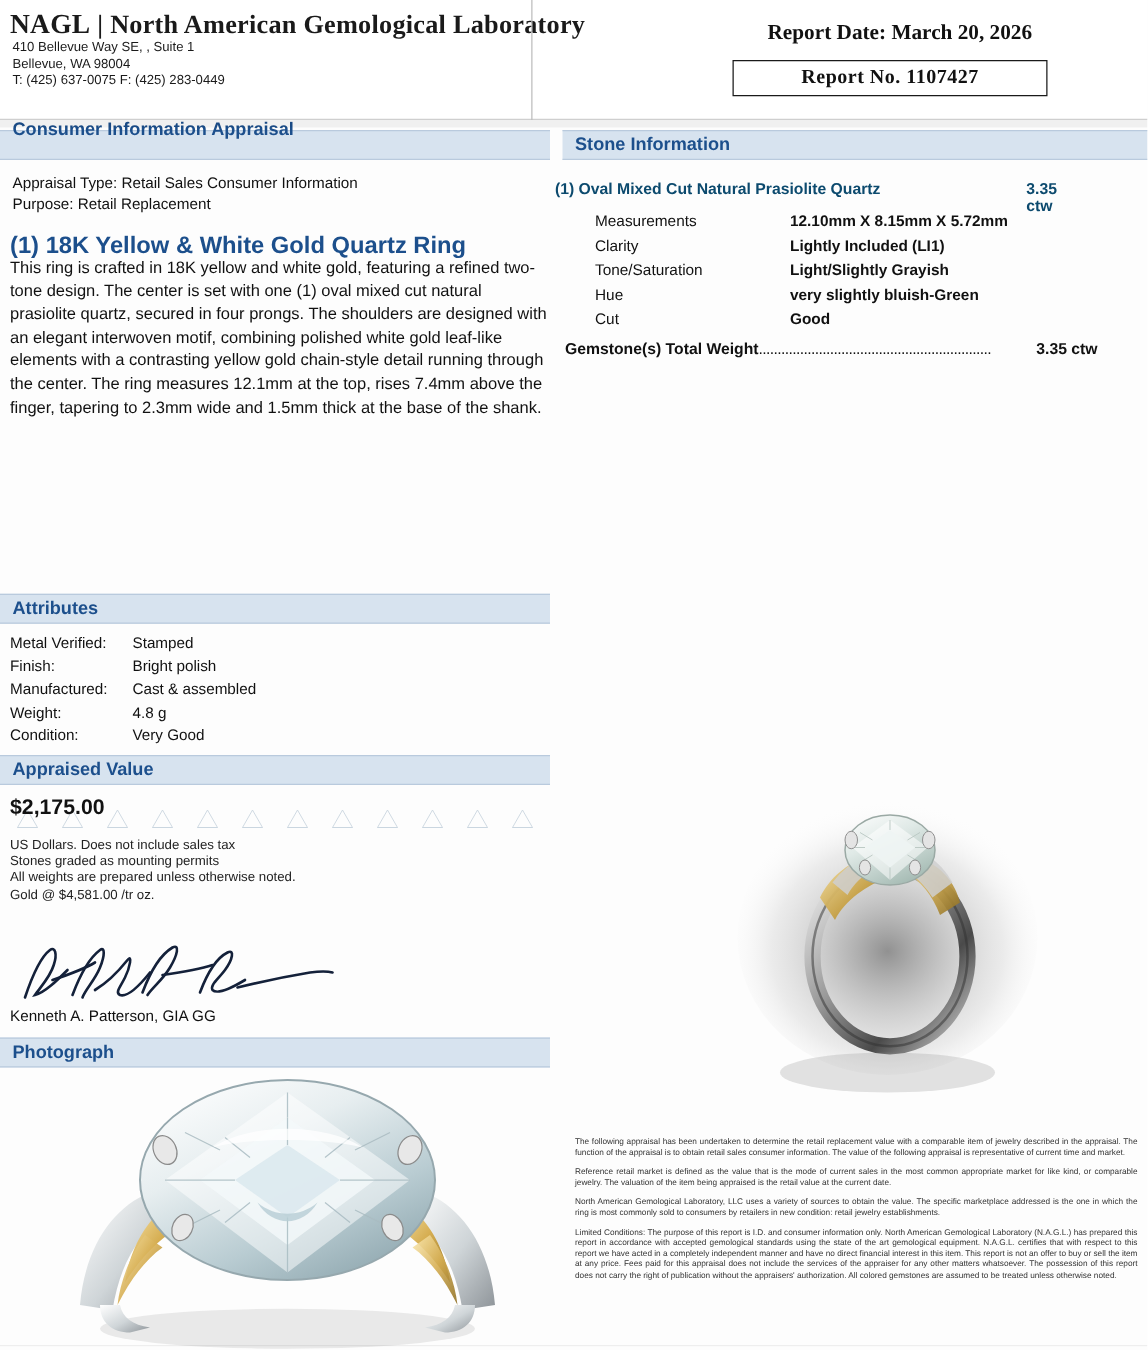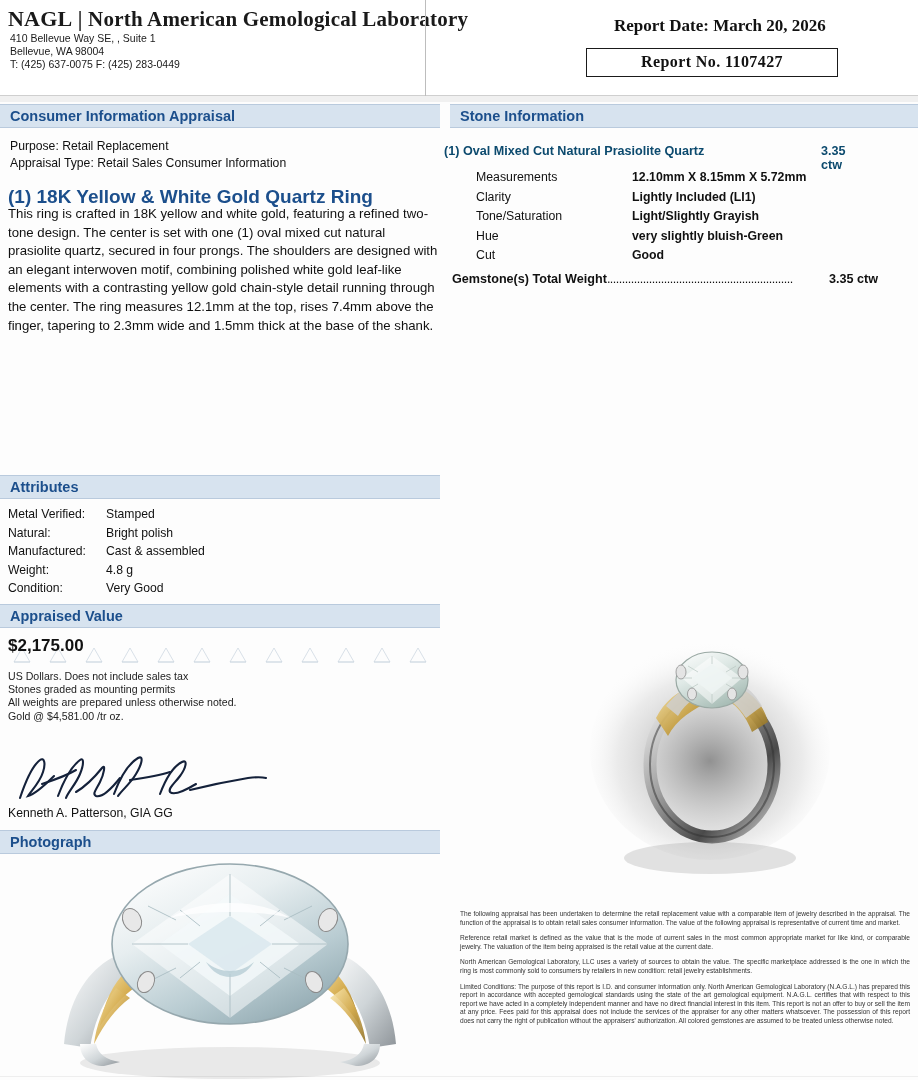--- a/index.html
+++ b/index.html
@@ -245,46 +245,46 @@
     </div>
     <div class="report-no-box">
       <div class="report-no">
         <span>Report No.</span>
         <span>1107427</span>
       </div>
     </div>
   </div>
 
   <div class="band" style="left:0px; top:104px; width:440px; height:24px;"></div>
-  <div class="band-title" style="left:10px; top:108px;">Consumer Information Appraisal</div>
+  <div class="band-title" style="left:10px; top:96px;">Consumer Information Appraisal</div>
 
   <div class="appr-type">
+    <div>
+      <span class="kv-label">Appraisal Type:</span>
+      <span class="kv-val">Retail Sales Consumer Information</span>
+    </div>
     <div>
       <span class="kv-label">Purpose:</span>
       <span class="kv-val">Retail Replacement</span>
-    </div>
-    <div>
-      <span class="kv-label">Appraisal Type:</span>
-      <span class="kv-val">Retail Sales Consumer Information</span>
     </div>
   </div>
 
   <div class="ring-title">(1)  18K Yellow &amp; White Gold Quartz Ring</div>
   <div class="ring-desc">This ring is crafted in 18K yellow and white gold, featuring a refined two-tone design. The center is set with one (1) oval mixed cut natural prasiolite quartz, secured in four prongs. The shoulders are designed with an elegant interwoven motif, combining polished white gold leaf-like elements with a contrasting yellow gold chain-style detail running through the center. The ring measures 12.1mm at the top, rises 7.4mm above the finger, tapering to 2.3mm wide and 1.5mm thick at the base of the shank.</div>
 
   <div class="band" style="left:0px; top:475px; width:440px; height:24px;"></div>
   <div class="band-title" style="left:10px; top:479px;text-align:center;">Attributes</div>
 
   <div class="attr-rows">
     <div class="attr-row">
       <span class="k">Metal Verified:</span>
       <span class="v">Stamped</span>
     </div>
     <div class="attr-row">
-      <span class="k">Natural:</span>
+      <span class="k">Finish:</span>
       <span class="v">Bright polish</span>
     </div>
     <div class="attr-row">
       <span class="k">Manufactured:</span>
       <span class="v">Cast &amp; assembled</span>
     </div>
     <div class="attr-row">
       <span class="k">Weight:</span>
       <span class="v">4.8 g</span>
     </div>

